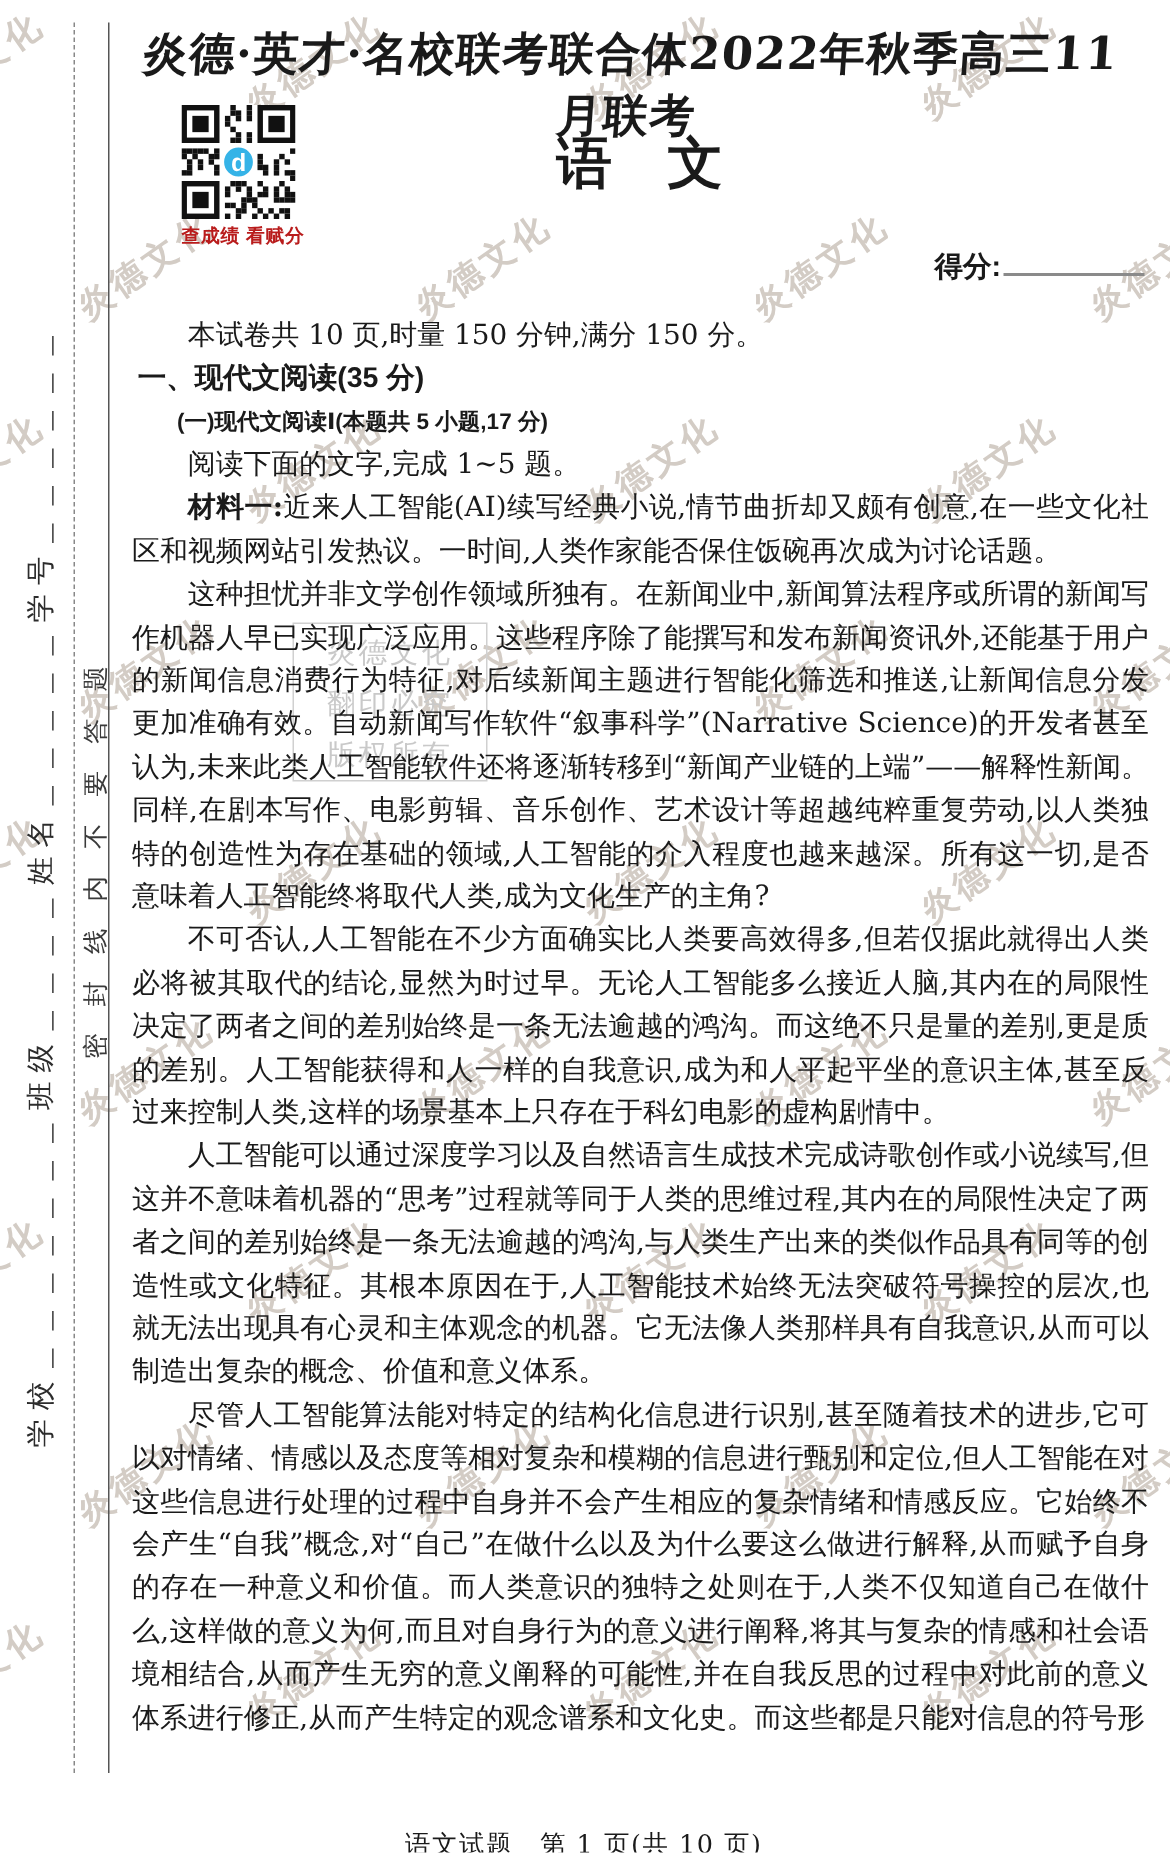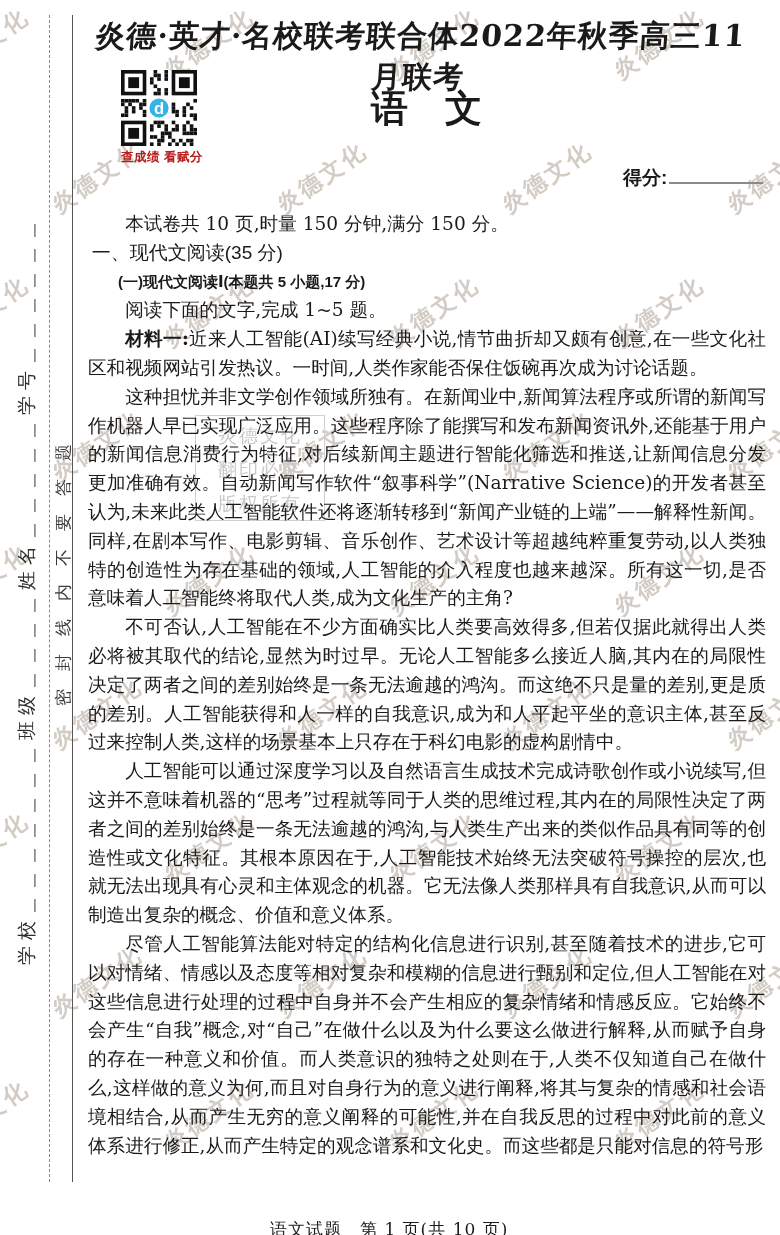--- a/index.html
+++ b/index.html
@@ -43,21 +43,21 @@
   .score-line{position:absolute;left:623px;top:165px;z-index:2;font-size:19px;
               font-weight:700;font-family:"Liberation Sans","DejaVu Sans",sans-serif;text-align:center;}
   .score-blank{display:inline-block;width:94px;height:17px;
                border-bottom:2px solid #8a8a8a;margin-left:2px;}
 
   
   .main-text{position:absolute;left:88px;top:210px;width:678px;z-index:2;
              font-size:18.6px;line-height:28.8px;text-align:justify;}
   .main-text p{margin:0;}
   .indent{text-indent:2em;}
-  .h1{font-weight:400;font-family:"Liberation Sans","DejaVu Sans",sans-serif;
+  .h1{font-weight:700;font-family:"Liberation Sans","DejaVu Sans",sans-serif;
       font-size:19px;text-indent:0.2em;}
   .h2{font-weight:700;font-family:"Liberation Sans","DejaVu Sans",sans-serif;
       font-size:15px;text-indent:2em;}
   .para{text-indent:2em;}
   .para b{font-weight:700;}
 
   .footer{position:absolute;left:270px;top:1186px;font-size:17px;z-index:2;
           letter-spacing:1px;margin-top:32px;}
 </style>
 </head>

